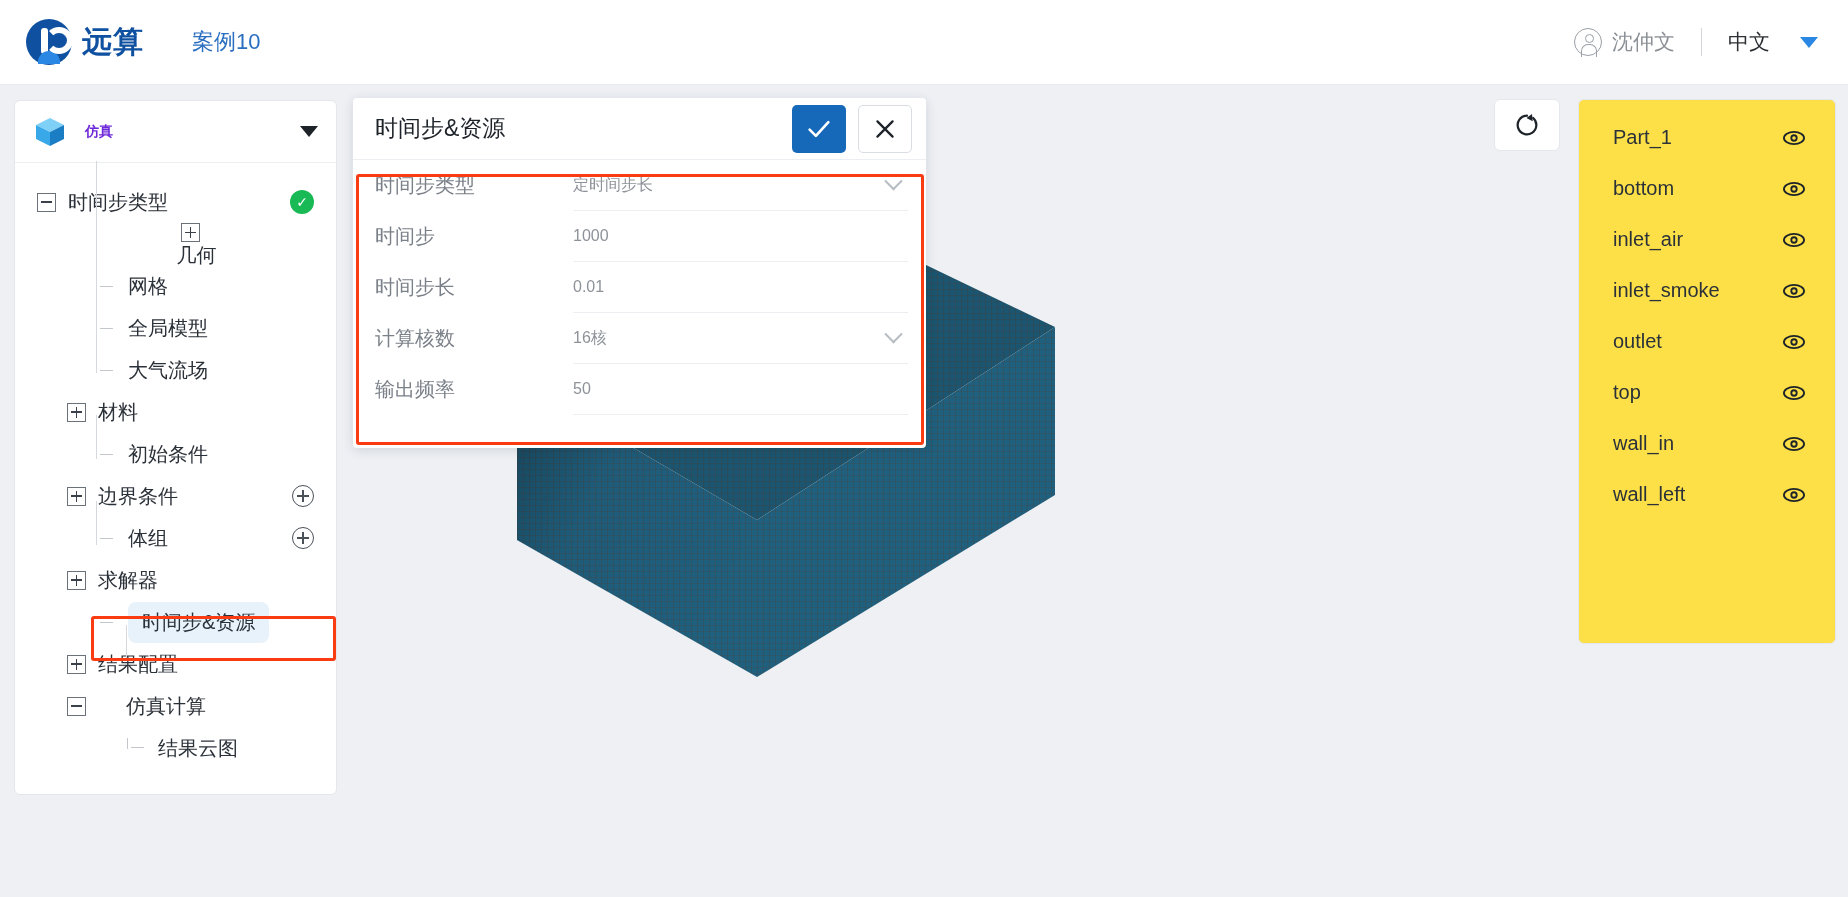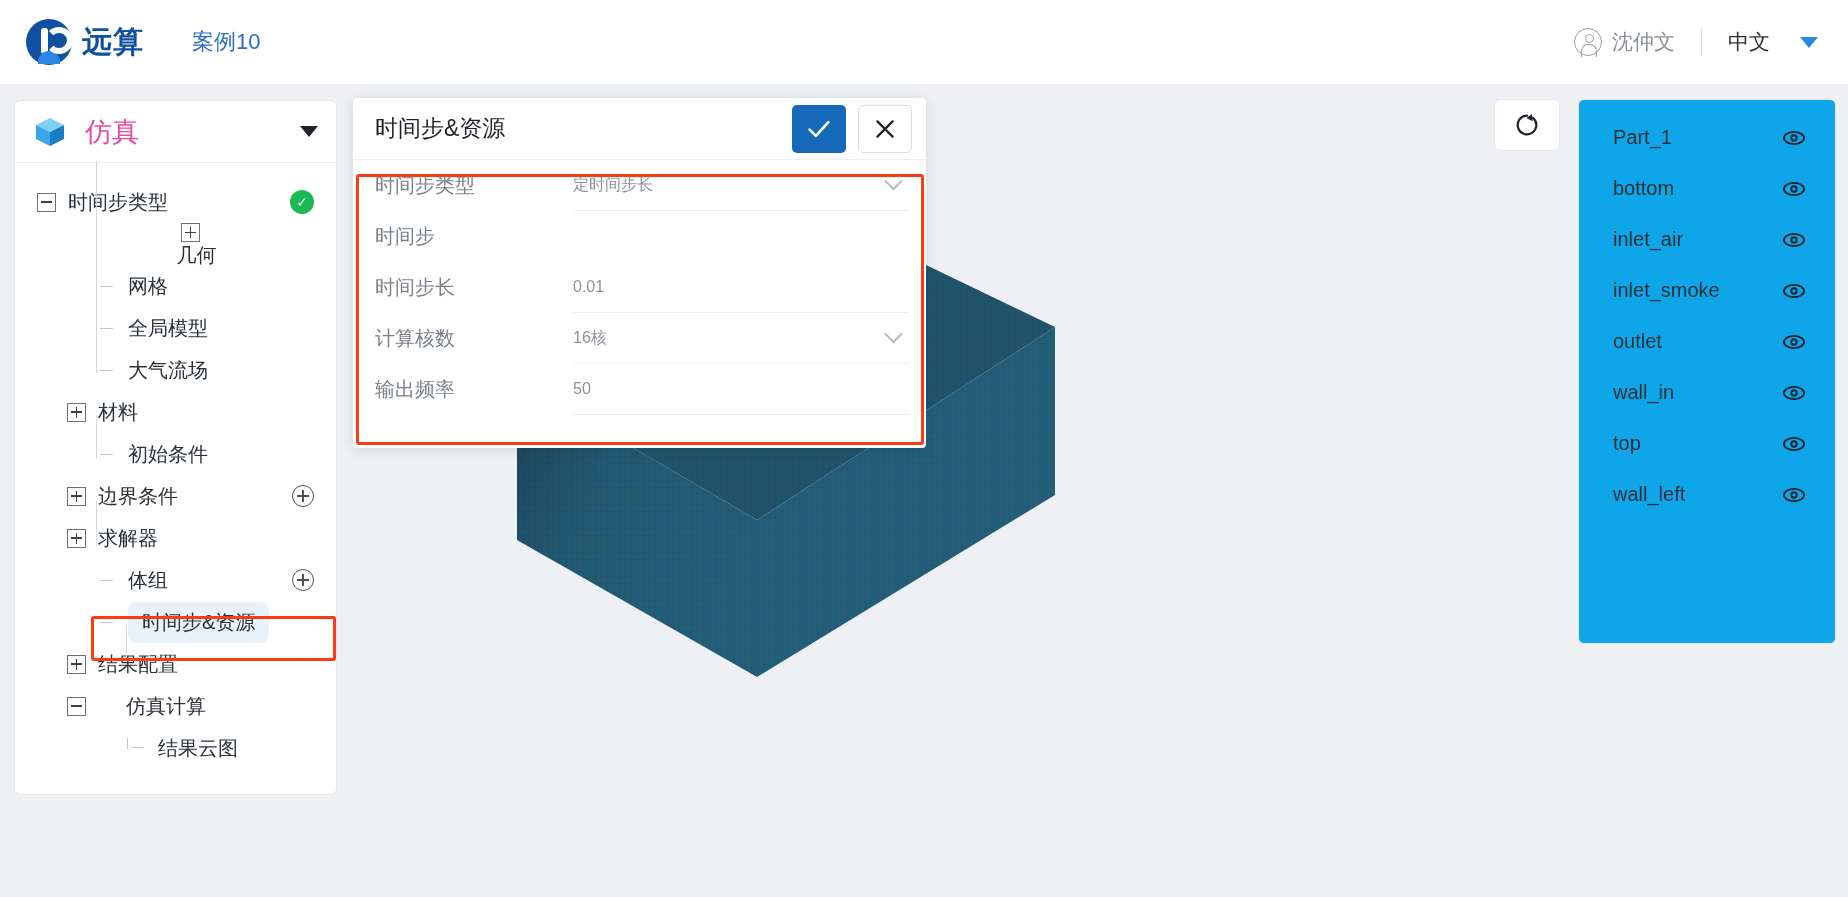--- a/index.html
+++ b/index.html
@@ -81,21 +81,21 @@
     z-index: 30;
     display: flex; flex-direction: column;
   }
   .lp-head {
     height: 62px; display: flex; align-items: center;
     border-bottom: 1px solid #eceef1; padding: 0 18px;
   }
   .cube-ico {
     width: 34px; height: 34px; flex: 0 0 auto; position: relative;
   }
-  .lp-title { margin-left: 18px; font-size: 27px; font-weight: 400; color: #ec4899; }
+  .lp-title { margin-left: 18px; font-size: 14px; font-weight: 700; color: #6d28d9; }
   .caret-dark {
     margin-left: auto; width: 0; height: 0;
     border-left: 9px solid transparent; border-right: 9px solid transparent;
     border-top: 11px solid #1d2329;
   }
   .tree { padding: 18px 0 0 0; overflow: hidden; flex: 1; }
   .node {
     display: flex; align-items: center; height: 42px;
     position: relative; font-size: 20px; color: #2b3138;
     padding-right: 22px;
@@ -199,21 +199,21 @@
   .reset-btn {
     position: absolute; left: 1494px; top: 99px;
     width: 66px; height: 52px; background: #fff;
     border: 1px solid #e4e7ec; border-radius: 6px;
     display: flex; align-items: center; justify-content: center;
     z-index: 35; cursor: pointer;
   }
   .parts-panel {
     position: absolute; left: 1578px; top: 99px;
     width: 258px; height: 545px;
-    background: #0ea5e9; border-radius: 6px;
+    background: #fde047; border-radius: 6px;
     border: 1px solid #e4e7ec; z-index: 35;
     padding: 12px 0;
   }
   .part-row {
     height: 51px; display: flex; align-items: center;
     padding: 0 28px 0 34px; cursor: pointer;
   }
   .part-name { font-size: 20px; color: #2b3138; }
   .eye { margin-left: auto; flex: 0 0 auto; }
 </style>
@@ -306,28 +306,28 @@
         </svg>
       </div>
       <div class="part-row">
         <span class="part-name">outlet</span>
         <svg class="eye" width="26" height="26" viewBox="0 0 24 24">
           <ellipse cx="12" cy="12" rx="9.3" ry="5.6" fill="none" stroke="#1d2329" stroke-width="1.7"></ellipse>
           <circle cx="12" cy="12" r="2.5" fill="none" stroke="#1d2329" stroke-width="1.7"></circle>
         </svg>
       </div>
       <div class="part-row">
+        <span class="part-name">top</span>
+        <svg class="eye" width="26" height="26" viewBox="0 0 24 24">
+          <ellipse cx="12" cy="12" rx="9.3" ry="5.6" fill="none" stroke="#1d2329" stroke-width="1.7"></ellipse>
+          <circle cx="12" cy="12" r="2.5" fill="none" stroke="#1d2329" stroke-width="1.7"></circle>
+        </svg>
+      </div>
+      <div class="part-row">
         <span class="part-name">wall_in</span>
-        <svg class="eye" width="26" height="26" viewBox="0 0 24 24">
-          <ellipse cx="12" cy="12" rx="9.3" ry="5.6" fill="none" stroke="#1d2329" stroke-width="1.7"></ellipse>
-          <circle cx="12" cy="12" r="2.5" fill="none" stroke="#1d2329" stroke-width="1.7"></circle>
-        </svg>
-      </div>
-      <div class="part-row">
-        <span class="part-name">top</span>
         <svg class="eye" width="26" height="26" viewBox="0 0 24 24">
           <ellipse cx="12" cy="12" rx="9.3" ry="5.6" fill="none" stroke="#1d2329" stroke-width="1.7"></ellipse>
           <circle cx="12" cy="12" r="2.5" fill="none" stroke="#1d2329" stroke-width="1.7"></circle>
         </svg>
       </div>
       <div class="part-row">
         <span class="part-name">wall_left</span>
         <svg class="eye" width="26" height="26" viewBox="0 0 24 24">
           <ellipse cx="12" cy="12" rx="9.3" ry="5.6" fill="none" stroke="#1d2329" stroke-width="1.7"></ellipse>
           <circle cx="12" cy="12" r="2.5" fill="none" stroke="#1d2329" stroke-width="1.7"></circle>
@@ -374,28 +374,28 @@
       </div>
       <div class="node" style="padding-left: 82px;">
         <span class="elbow"></span>
         <span class="label">初始条件</span>
       </div>
       <div class="node" style="padding-left: 52px;">
         <span class="expander plus"></span>
         <span class="label">边界条件</span>
         <span class="plus-circle"></span>
       </div>
+      <div class="node" style="padding-left: 82px;">
+        <span class="elbow"></span>
+        <span class="label">体组</span>
+        <span class="plus-circle"></span>
+      </div>
       <div class="node" style="padding-left: 52px;">
         <span class="expander plus"></span>
         <span class="label">求解器</span>
-      </div>
-      <div class="node" style="padding-left: 82px;">
-        <span class="elbow"></span>
-        <span class="label">体组</span>
-        <span class="plus-circle"></span>
       </div>
       <div class="node" style="padding-left: 82px;">
         <span class="elbow"></span>
         <span class="label sel-pill">时间步&amp;资源</span>
       </div>
       <div class="node" style="padding-left: 52px;">
         <span class="expander plus"></span>
         <span class="label">结果配置</span>
       </div>
       <div class="node" style="padding-left: 52px; gap: 28px;">
@@ -433,20 +433,23 @@
   <div class="form" id="dlg-form">
       <div class="frow">
         <div class="flabel">时间步类型</div>
         <div class="fctrl">
           <span class="fval">定时间步长</span>
           <span class="chev"></span>
         </div>
       </div>
       <div class="frow">
         <div class="flabel">时间步</div>
+        <div class="fctrl">
+          <span class="fval">1000</span>
+        </div>
       </div>
       <div class="frow">
         <div class="flabel">时间步长</div>
         <div class="fctrl">
           <span class="fval">0.01</span>
         </div>
       </div>
       <div class="frow">
         <div class="flabel">计算核数</div>
         <div class="fctrl">

